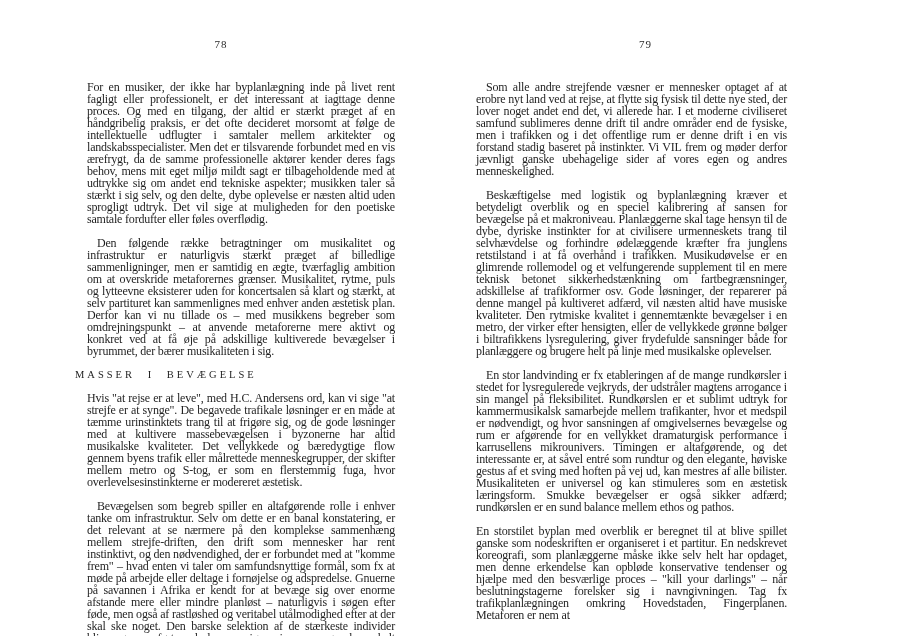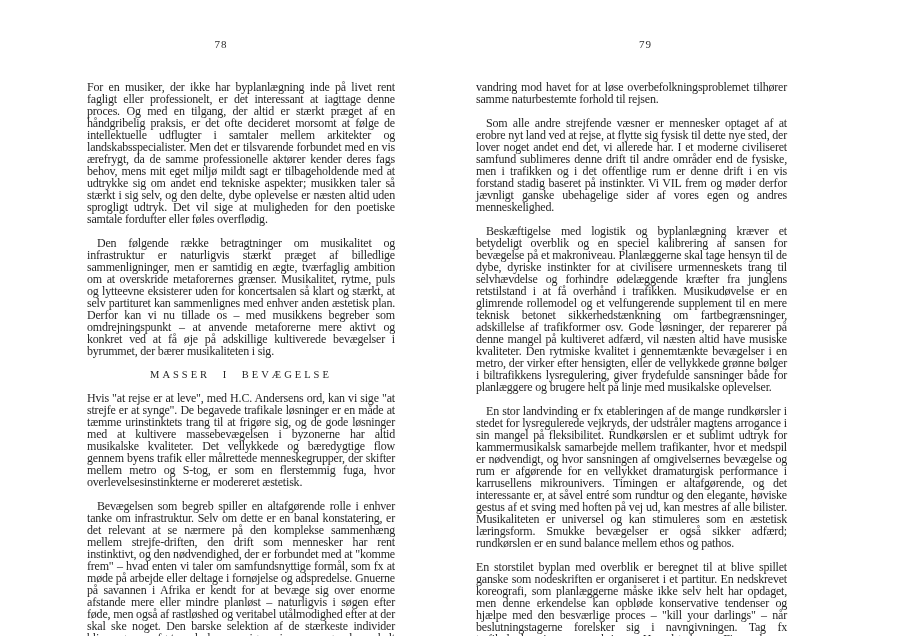--- a/index.html
+++ b/index.html
@@ -39,21 +39,21 @@
     line-height: 12px;
     letter-spacing: -0.2px;
     text-align: justify;
     color: #1f1f1f;
   }
   p.bodytext.indent { text-indent: 10px; }
   h2.section-heading {
     margin: 9px 0 10px 0;
     font-size: 10.5px;
     font-weight: 400;
-    text-align: center;
+    text-align: left;
     letter-spacing: 3px;
     word-spacing: 7px;
     color: #1f1f1f;
   }
 </style>
 </head>
 <body style="background: rgb(255, 255, 255); color: rgb(31, 31, 31);">
 
 <main class="spread">
 
@@ -61,20 +61,19 @@
     <div class="folio">78</div>
     <p class="bodytext">For en musiker, der ikke har byplanlægning inde på livet rent fagligt eller professionelt, er det interessant at iagttage denne proces. Og med en tilgang, der altid er stærkt præget af en håndgribelig praksis, er det ofte decideret morsomt at følge de intellektuelle udflugter i samtaler mellem arkitekter og landskabsspecialister. Men det er tilsvarende forbundet med en vis ærefrygt, da de samme professionelle aktører kender deres fags behov, mens mit eget miljø mildt sagt er tilbageholdende med at udtrykke sig om andet end tekniske aspekter; musikken taler så stærkt i sig selv, og den delte, dybe oplevelse er næsten altid uden sprogligt udtryk. Det vil sige at muligheden for den poetiske samtale fordufter eller føles overflødig.</p>
     <p class="bodytext indent">Den følgende række betragtninger om musikalitet og infrastruktur er naturligvis stærkt præget af billedlige sammenligninger, men er samtidig en ægte, tværfaglig ambition om at overskride metaforernes grænser. Musikalitet, rytme, puls og lytteevne eksisterer uden for koncertsalen så klart og stærkt, at selv partituret kan sammenlignes med enhver anden æstetisk plan. Derfor kan vi nu tillade os – med musikkens begreber som omdrejningspunkt – at anvende metaforerne mere aktivt og konkret ved at få øje på adskillige kultiverede bevægelser i byrummet, der bærer musikaliteten i sig.</p>
     <h2 class="section-heading">MASSER I BEVÆGELSE</h2>
     <p class="bodytext">Hvis "at rejse er at leve", med H.C. Andersens ord, kan vi sige "at strejfe er at synge". De begavede trafikale løsninger er en måde at tæmme urinstinktets trang til at frigøre sig, og de gode løsninger med at kultivere massebevægelsen i byzonerne har altid musikalske kvaliteter. Det vellykkede og bæredygtige flow gennem byens trafik eller målrettede menneskegrupper, der skifter mellem metro og S-tog, er som en flerstemmig fuga, hvor overlevelsesinstinkterne er modereret æstetisk.</p>
     <p class="bodytext indent">Bevægelsen som begreb spiller en altafgørende rolle i enhver tanke om infrastruktur. Selv om dette er en banal konstatering, er det relevant at se nærmere på den komplekse sammenhæng mellem strejfe-driften, den drift som mennesker har rent instinktivt, og den nødvendighed, der er forbundet med at "komme frem" – hvad enten vi taler om samfundsnyttige formål, som fx at møde på arbejde eller deltage i fornøjelse og adspredelse. Gnuerne på savannen i Afrika er kendt for at bevæge sig over enorme afstande mere eller mindre planløst – naturligvis i søgen efter føde, men også af rastløshed og veritabel utålmodighed efter at der skal ske noget. Den barske selektion af de stærkeste individer bliver gennemført ved denne evige rejse, som ganske enkelt sorterer de svageste fra. Kollektive selvmord som lemmingers legendariske</p>
   </section>
 
   <section class="page page-right">
     <div class="folio">79</div>
-    <p class="bodytext">vandring mod havet for at løse overbefolkningsproblemet tilhører samme naturbestemte forhold til rejsen.</p>
     <p class="bodytext indent">Som alle andre strejfende væsner er mennesker optaget af at erobre nyt land ved at rejse, at flytte sig fysisk til dette nye sted, der lover noget andet end det, vi allerede har. I et moderne civiliseret samfund sublimeres denne drift til andre områder end de fysiske, men i trafikken og i det offentlige rum er denne drift i en vis forstand stadig baseret på instinkter. Vi VIL frem og møder derfor jævnligt ganske ubehagelige sider af vores egen og andres menneskelighed.</p>
     <p class="bodytext indent">Beskæftigelse med logistik og byplanlægning kræver et betydeligt overblik og en speciel kalibrering af sansen for bevægelse på et makroniveau. Planlæggerne skal tage hensyn til de dybe, dyriske instinkter for at civilisere urmenneskets trang til selvhævdelse og forhindre ødelæggende kræfter fra junglens retstilstand i at få overhånd i trafikken. Musikudøvelse er en glimrende rollemodel og et velfungerende supplement til en mere teknisk betonet sikkerhedstænkning om fartbegrænsninger, adskillelse af trafikformer osv. Gode løsninger, der reparerer på denne mangel på kultiveret adfærd, vil næsten altid have musiske kvaliteter. Den rytmiske kvalitet i gennemtænkte bevægelser i en metro, der virker efter hensigten, eller de vellykkede grønne bølger i biltrafikkens lysregulering, giver frydefulde sansninger både for planlæggere og brugere helt på linje med musikalske oplevelser.</p>
     <p class="bodytext indent">En stor landvinding er fx etableringen af de mange rundkørsler i stedet for lysregulerede vejkryds, der udstråler magtens arrogance i sin mangel på fleksibilitet. Rundkørslen er et sublimt udtryk for kammermusikalsk samarbejde mellem trafikanter, hvor et medspil er nødvendigt, og hvor sansningen af omgivelsernes bevægelse og rum er afgørende for en vellykket dramaturgisk performance i karrusellens mikrounivers. Timingen er altafgørende, og det interessante er, at såvel entré som rundtur og den elegante, høviske gestus af et sving med hoften på vej ud, kan mestres af alle bilister. Musikaliteten er universel og kan stimuleres som en æstetisk læringsform. Smukke bevægelser er også sikker adfærd; rundkørslen er en sund balance mellem ethos og pathos.</p>
     <p class="bodytext">En storstilet byplan med overblik er beregnet til at blive spillet ganske som nodeskriften er organiseret i et partitur. En nedskrevet koreografi, som planlæggerne måske ikke selv helt har opdaget, men denne erkendelse kan opbløde konservative tendenser og hjælpe med den besværlige proces – "kill your darlings" – når beslutningstagerne forelsker sig i navngivningen. Tag fx trafikplanlægningen omkring Hovedstaden, Fingerplanen. Metaforen er nem at</p>
   </section>
 
 </main>
 
 </body></html>

